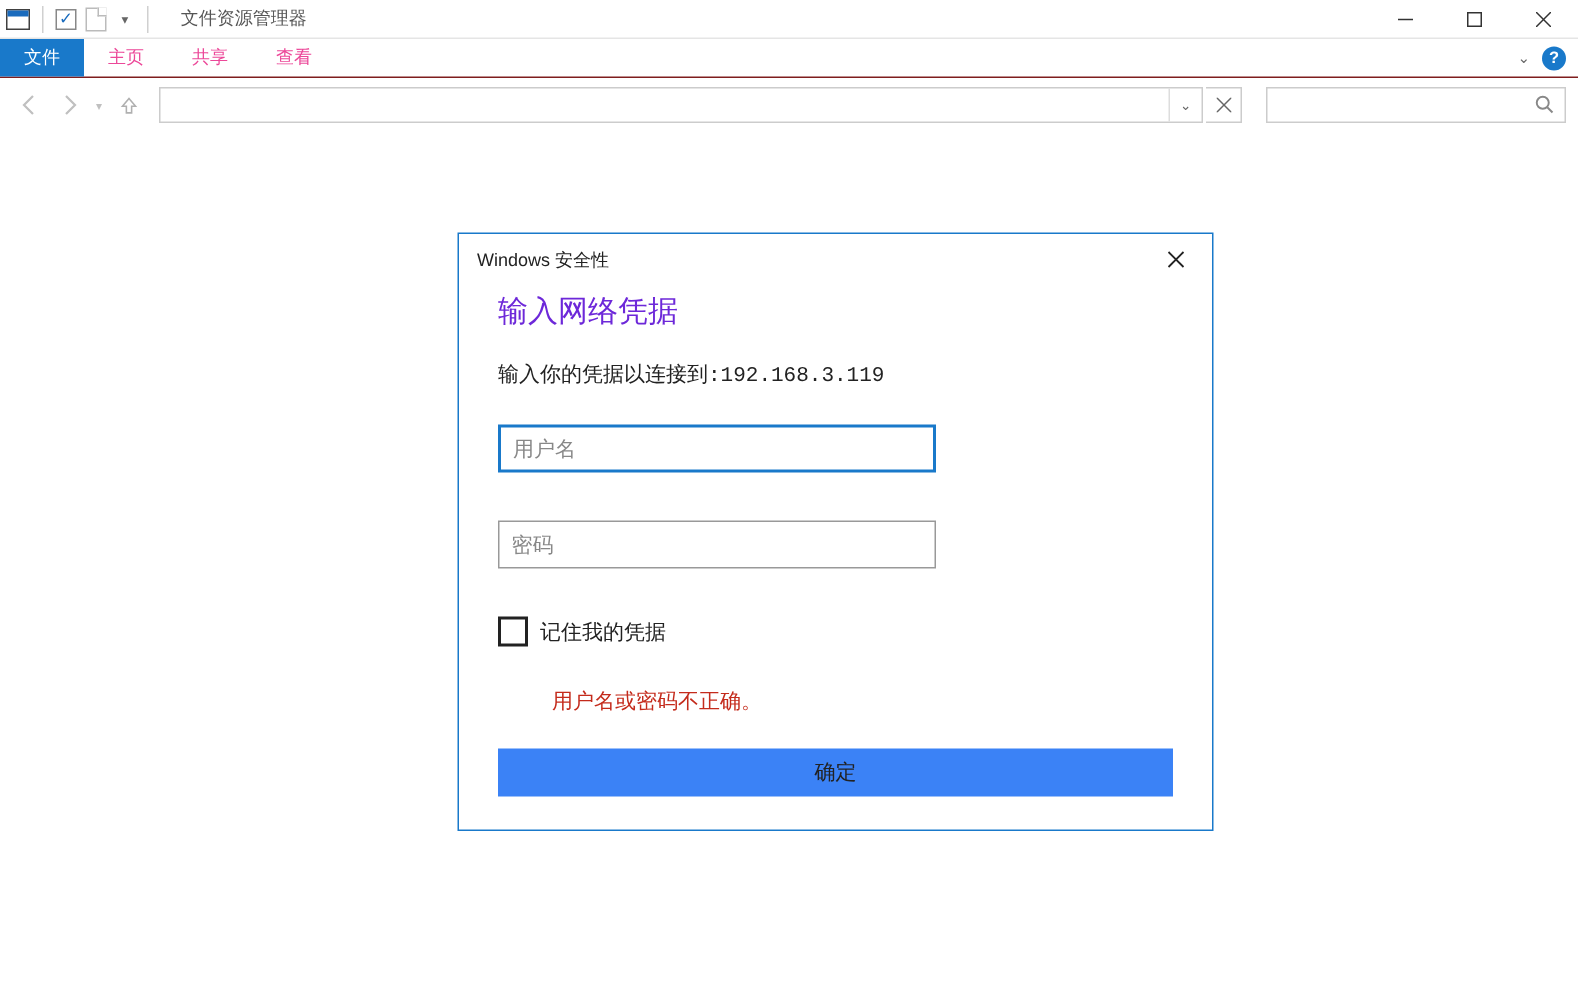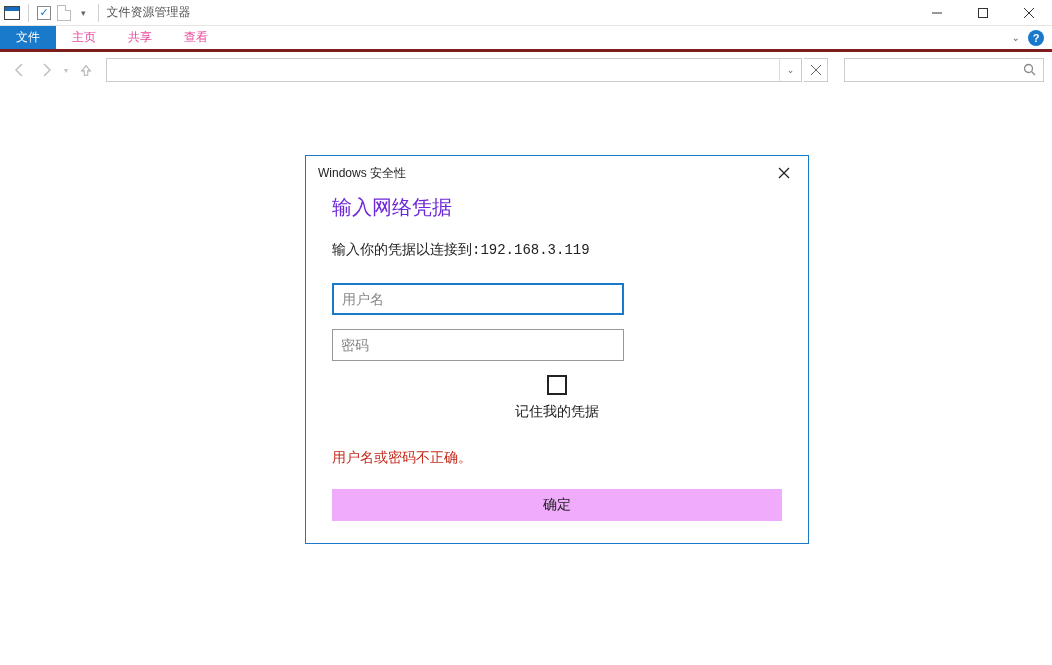--- a/index.html
+++ b/index.html
@@ -31,30 +31,30 @@
     .qat-sep { width:1px; height:18px; background:#d0d0d0; margin:0 2px;}
     .qat-check {
       width:14px; height:14px; border:1px solid #888; display:inline-flex;
       align-items:center; justify-content:center; color:#1a6bbd; font-size:11px;
     }
     .qat-doc {
       width:14px; height:16px; border:1px solid #bbb; background:#fff; position:relative;
     }
     .qat-doc::after{content:"";position:absolute;right:-1px;top:-1px;width:5px;height:5px;background:#fff;border-left:1px solid #bbb;border-bottom:1px solid #bbb;}
     .qat-caret { font-size:9px; color:#666; padding:0 4px;}
-    .titlebar .title-text { margin-left: 6px; color:#555; }
+    .titlebar .title-text { margin-left: 20px; color:#555; }
     .win-controls { margin-left:auto; display:flex; }
     .win-btn { width:46px; height:26px; display:flex; align-items:center; justify-content:center; color:#333;}
     .win-btn svg { width:10px; height:10px; }
     
     .ribbon {
       height: 26px;
       display:flex;
       align-items:stretch;
-      border-bottom:3px solid #7f1d1d;
+      border-bottom:1px solid #7f1d1d;
       justify-content:flex-end;
     }
     .ribbon-tab {
       padding: 0 16px;
       display:flex; align-items:center;
       font-size:12px;
       color:#ec4899;
     }
     .ribbon-tab.file {
       background:#1979ca;
@@ -136,37 +136,37 @@
     .dlg-body { padding: 4px 26px 22px 26px; }
     .dlg-heading { font-size:20px; color:#6d28d9; margin-bottom:20px; }
     .dlg-sub { font-size:14px; color:#222; margin-bottom:24px;font-family:Liberation Mono, monospace; }
     .dlg-input {
       width: 292px; height:32px;
       border:1px solid #999;
       padding: 0 8px;
       font-size:14px;
       color:#333;
       display:block;
-      margin-bottom:14px;
+      margin-bottom:32px;
       outline:none;
     }
     .dlg-input.username {
       border:2px solid #1979ca;
     }
     .dlg-input::placeholder { color:#888; }
-    .dlg-check-row { display:flex; align-items:center; gap:8px; margin-top:10px; margin-bottom:28px;flex-direction:column; }
+    .dlg-check-row { display:flex; align-items:flex-end; gap:8px; margin-top:10px; margin-bottom:28px; }
     .dlg-checkbox {
       width:20px; height:20px; border:2px solid #222; background:#fff;
     }
     .dlg-check-label { font-size:14px; color:#222; }
-    .dlg-error { color:#c42b1c; font-size:14px; margin-bottom:22px; }
+    .dlg-error { color:#c42b1c; font-size:14px; margin-bottom:22px;margin-left:36px; }
     .dlg-buttons { display:flex; gap:6px; }
     .dlg-btn {
       flex:1; height:32px;
-      background:#f0abfc;
+      background:#3b82f6;
       border:none;
       font-size:14px; color:#222;
       display:flex; align-items:center; justify-content:center;
     }
   </style>
 </head>
 <body>
 
 <div class="titlebar">
   <div class="qat">

